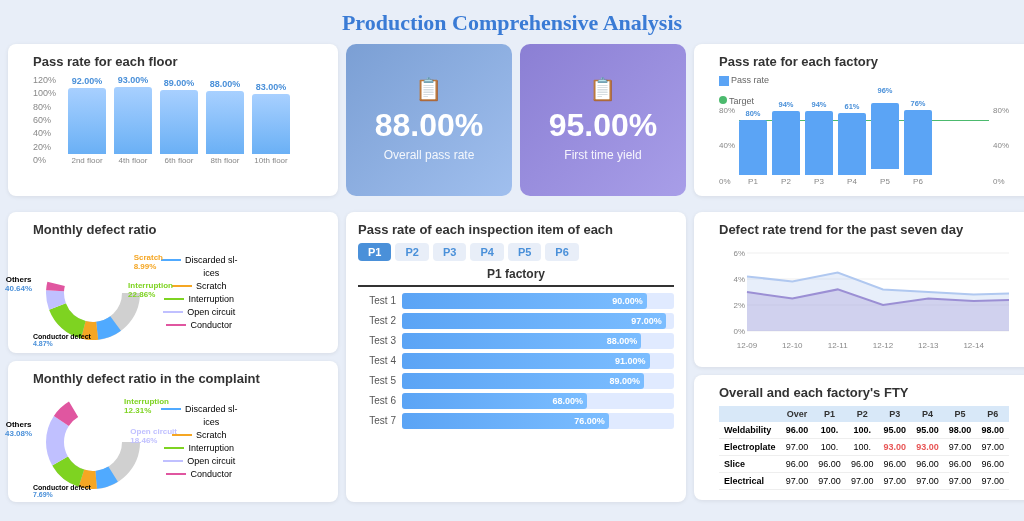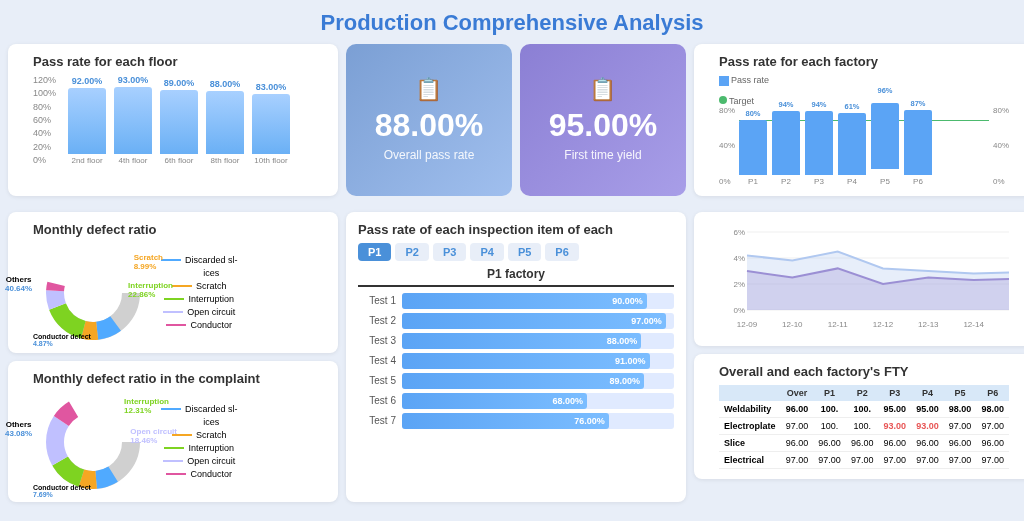--- a/index.html
+++ b/index.html
@@ -9,20 +9,21 @@
       width: 1024px;
       min-height: 521px;
       overflow: hidden;
     }
     .page-title {
       text-align: center;
       color: #3a7bd5;
       font-size: 22px;
       font-weight: bold;
       padding: 10px 0 8px;
+      font-family: Liberation Serif, serif;
     }
     .dashboard {
       display: grid;
       grid-template-columns: 330px 340px 340px;
       grid-template-rows: auto auto;
       gap: 8px;
       padding: 0 8px 8px;
     }
     .card {
       background: white;
@@ -328,21 +329,21 @@
     <span style="font-size:7.5px;color:#4a90d9;font-weight:bold;">61%</span>
     <div style="background:#5ba4f5;border-radius:2px 2px 0 0;width:28px;height:61.2px;"></div>
     <span style="font-size:8px;color:#888;">P4</span>
   </div>
           <div style="display: flex; flex-direction: column; align-items: center; gap: 8px; z-index: 1;">
     <span style="font-size:7.5px;color:#4a90d9;font-weight:bold;">96%</span>
     <div style="background:#5ba4f5;border-radius:2px 2px 0 0;width:28px;height:65.28px;"></div>
     <span style="font-size:8px;color:#888;">P5</span>
   </div>
           <div style="display: flex; flex-direction: column; align-items: center; gap: 2px; z-index: 1;">
-    <span style="font-size:7.5px;color:#4a90d9;font-weight:bold;">87%</span>
+    <span style="font-size:7.5px;color:#4a90d9;font-weight:bold;">76%</span>
     <div style="background:#5ba4f5;border-radius:2px 2px 0 0;width:28px;height:64.6px;"></div>
     <span style="font-size:8px;color:#888;">P6</span>
   </div>
         </div>
       <div class="factory-y-right">
         <span>80%</span>
         <span>40%</span>
         <span>0%</span>
       </div>
     </div>
@@ -514,20 +515,21 @@
         <span class="insp-bar-pct">76.00%</span>
       </div>
     </div>
   </div>
       </div>
   </div>
 
   <div class="middle-panel">
 
     <div class="card">
+      <div class="card-title">Defect rate trend for the past seven day</div>
       <svg id="trend-svg" width="100%" height="110">
           <line x1="28" x2="300" y1="88" y2="88" stroke="#ddd" stroke-width="0.5"></line>
           <text x="26" y="91" text-anchor="end" font-size="8" fill="#888">0%</text>
           <line x1="28" x2="300" y1="62.00000000000001" y2="62.00000000000001" stroke="#ddd" stroke-width="0.5"></line>
           <text x="26" y="65" text-anchor="end" font-size="8" fill="#888">2%</text>
           <line x1="28" x2="300" y1="36" y2="36" stroke="#ddd" stroke-width="0.5"></line>
           <text x="26" y="39" text-anchor="end" font-size="8" fill="#888">4%</text>
           <line x1="28" x2="300" y1="10" y2="10" stroke="#ddd" stroke-width="0.5"></line>
           <text x="26" y="13" text-anchor="end" font-size="8" fill="#888">6%</text>
           <text x="28" y="105" text-anchor="middle" font-size="8" fill="#888">12-09</text>

